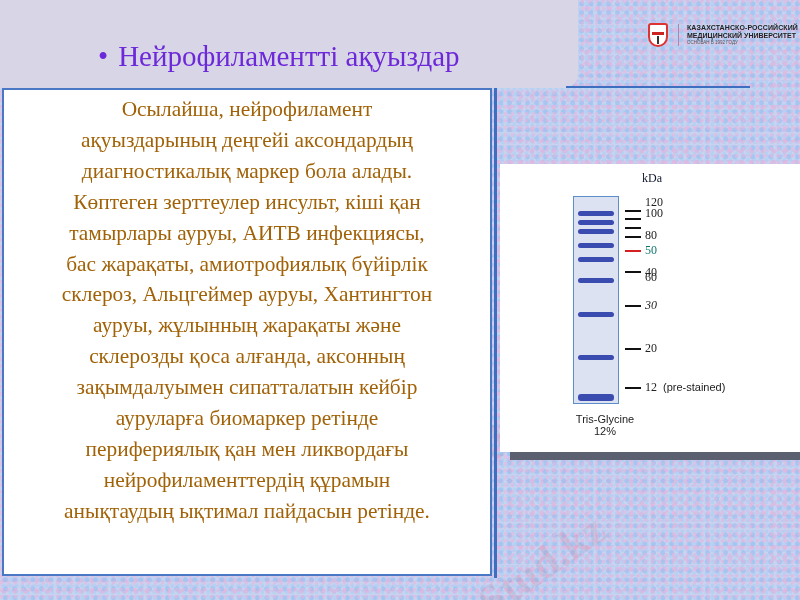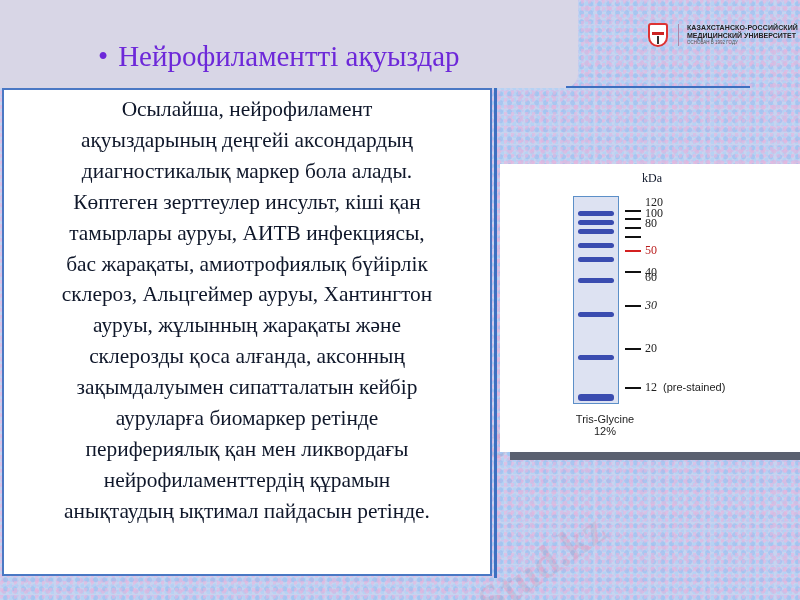--- a/index.html
+++ b/index.html
@@ -43,42 +43,42 @@
   }
   .logo .sep { width: 1px; height: 22px; background: #a8a; margin: 0 8px 0 10px; }
   .logo .text { font-family: "Liberation Sans", sans-serif; color: #222; line-height: 1.1; }
   .logo .t1 { font-size: 7px; font-weight: bold; letter-spacing: 0.1px; }
   .logo .t2 { font-size: 7px; font-weight: bold; }
   .logo .t3 { font-size: 4.5px; color: #555; margin-top: 2px; }
   .textbox {
     position: absolute; left: 2px; top: 88px; width: 490px; height: 488px;
     background: #fff; border: 2px solid #4a78c4; box-sizing: border-box;
     padding: 4px 6px; text-align: center;
-    font-size: 21.4px; line-height: 30.9px; color: #0f172a;
+    font-size: 21.4px; line-height: 30.9px; color: #a16207;
   }
   .textbox .line { display: block; white-space: nowrap; }
   .gel-panel {
     position: absolute; left: 500px; top: 164px; width: 300px; height: 288px;
     background: #fff;
   }
   .gel-shadow {
     position: absolute; left: 510px; top: 452px; width: 290px; height: 8px; background: #5a6070;
   }
   .gel-lane {
     position: absolute; left: 573px; top: 196px; width: 46px; height: 208px;
     background: #dde2f2; border: 1px solid #5c8fc8; box-sizing: border-box;
   }
   .band {
     position: absolute; left: 4px; width: 36px; height: 5px; border-radius: 3px;
     background: #3a4cb0;
   }
   .marker-tick { position: absolute; left: 625px; width: 16px; height: 2px; background: #111; }
   .marker-label { position: absolute; left: 645px; font-size: 12px; color: #222; line-height: 12px; }
   .marker-tick.red { background: #d42020; }
-  .marker-label.red { color: #b91c1c; }
+  .marker-label.red { color: #0f766e; }
   .kda { position: absolute; left: 642px; top: 171px; font-size: 12px; color: #0f172a; }
   .pre-stained { font-family: "Liberation Sans", sans-serif; font-size: 11px; margin-left: 6px; }
   .gel-caption {
     position: absolute; left: 568px; top: 413px; width: 74px; text-align: center;
     font-family: "Liberation Sans", sans-serif; font-size: 11px; line-height: 12px; color: #222;
   }
   .watermark {
     position: absolute; font-family: "Liberation Serif", serif; font-weight: bold;
     font-size: 44px; color: rgba(200,60,80,0.10); transform: rotate(-35deg);
     white-space: nowrap; pointer-events: none;
@@ -139,21 +139,21 @@
     <div class="band" style="top: 115px; background: rgb(58, 76, 176);"></div>
     <div class="band" style="top: 158px; background: rgb(58, 76, 176);"></div>
     <div class="band" style="top: 197px; background: rgb(58, 76, 176); height: 7px;"></div>
   </div>
 <div id="markers">
     <div class="marker-tick" style="top: 210px;"></div>
     <div class="marker-label" style="top: 196px;">120</div>
     <div class="marker-tick" style="top: 218px;"></div>
     <div class="marker-label" style="top: 207px;">100</div>
     <div class="marker-tick" style="top: 227px;"></div>
-    <div class="marker-label" style="top: 217px;">80</div>
+    <div class="marker-label" style="top: 229px;">80</div>
     <div class="marker-tick" style="top: 236px;"></div>
     <div class="marker-label" style="top: 231px; margin-top: 40px;">60</div>
     <div class="marker-tick red" style="top: 250px;"></div>
     <div class="marker-label red" style="top: 244px;">50</div>
     <div class="marker-tick" style="top: 271px;"></div>
     <div class="marker-label" style="top: 266px;">40</div>
     <div class="marker-tick" style="top: 305px;"></div>
     <div class="marker-label" style="top: 299px; font-style: italic;">30</div>
     <div class="marker-tick" style="top: 348px;"></div>
     <div class="marker-label" style="top: 342px;">20</div>

